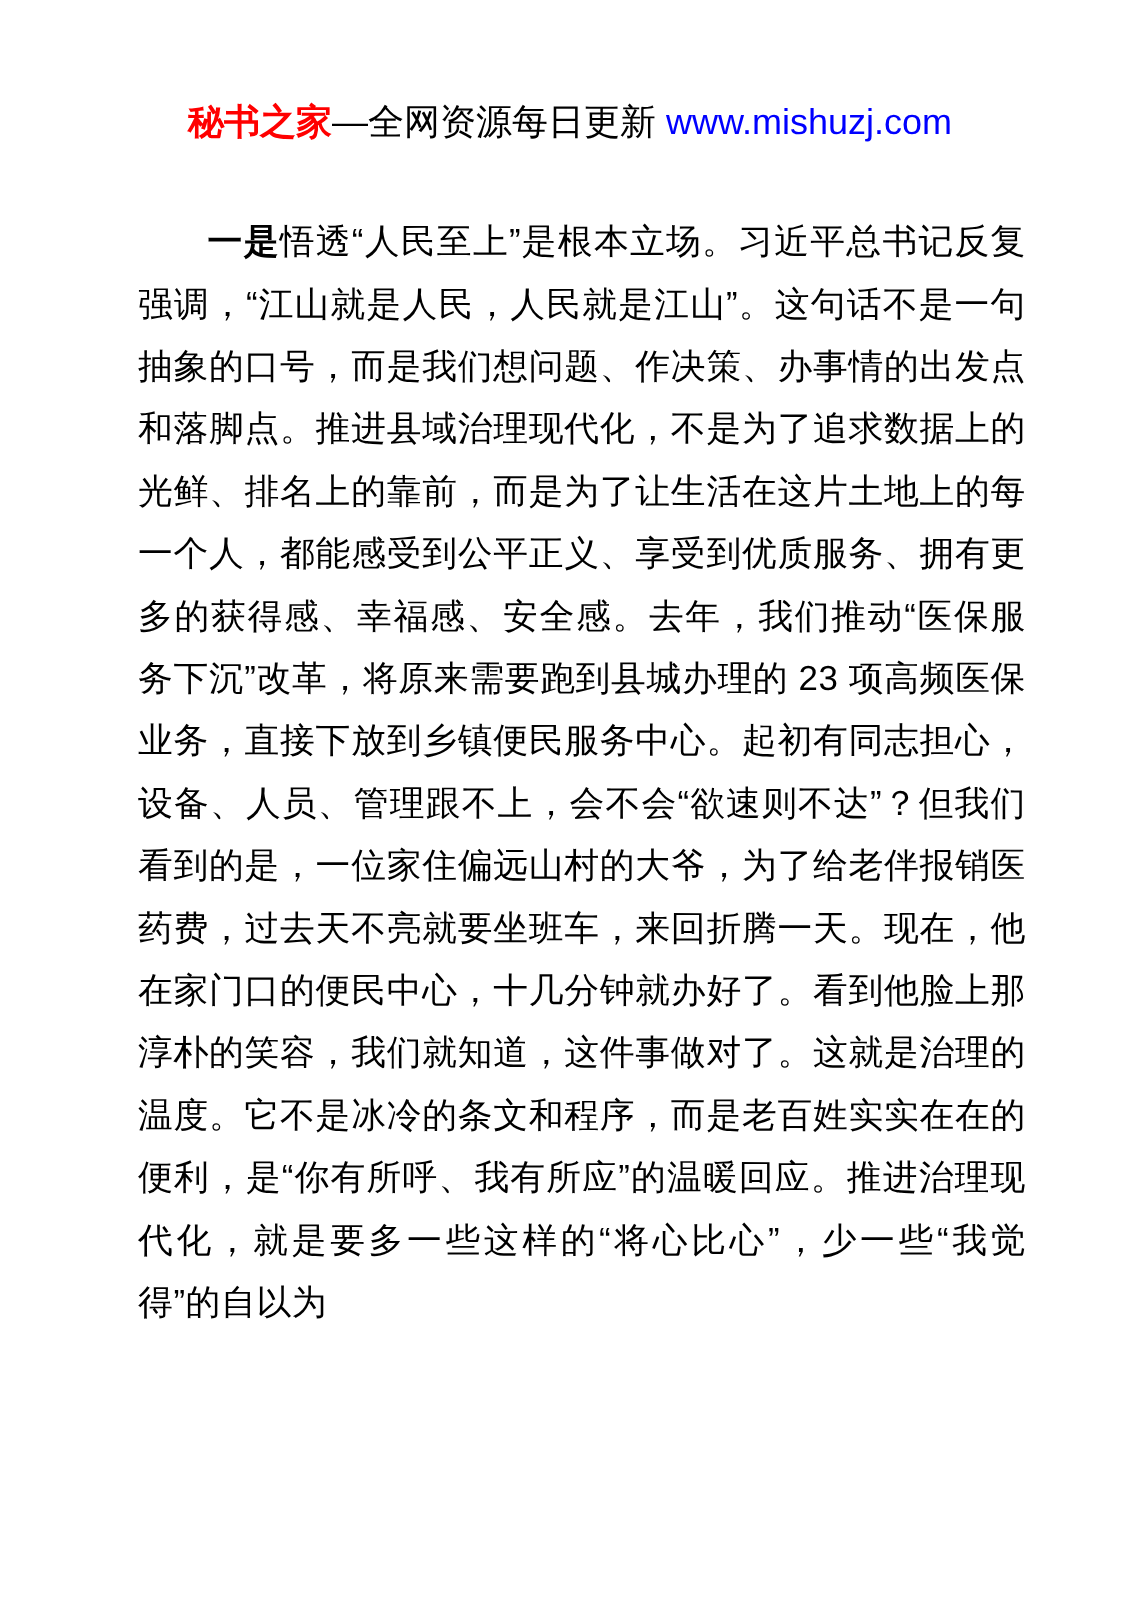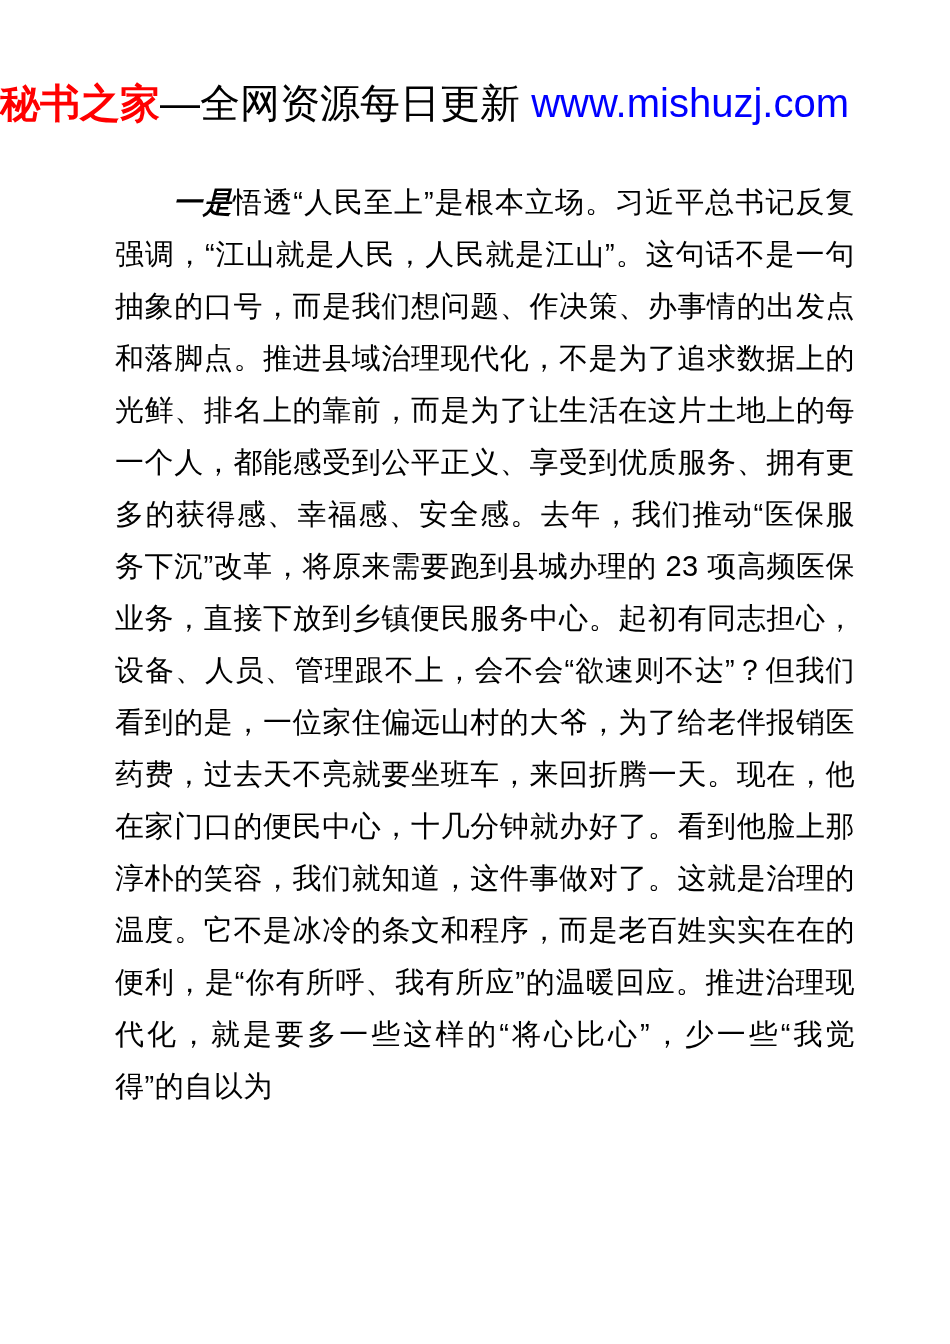--- a/index.html
+++ b/index.html
@@ -13,21 +13,22 @@
     height: 1344px;
     background: #ffffff;
     overflow: hidden;
     font-family: "Liberation Sans", "DejaVu Sans", sans-serif;
   }
   .site-header {
     position: absolute;
     top: 86px;
     left: 0;
     width: 100%;
-    font-size: 40px;
+    text-align: center;
+    font-size: 30px;
     line-height: 34px;
     white-space: nowrap;
   }
   .site-name {
     color: #ff0000;
     font-weight: bold;
   }
   .header-sep, .header-tagline {
     color: #000000;
     font-weight: normal;
@@ -51,21 +52,20 @@
   }
   .para {
     margin: 0;
     padding: 0;
   }
   .para.indented {
     text-indent: 2em;
   }
   .para .lead {
     font-weight: bold;
-    font-style: italic;
   }
 </style>
 </head>
 <body>
 
 <div class="page">
 
   <div class="site-header">
     <span class="site-name">秘书之家</span><span class="header-sep">—</span><span class="header-tagline">全网资源每日更新 </span><a class="site-url">www.mishuzj.com</a>
   </div>

